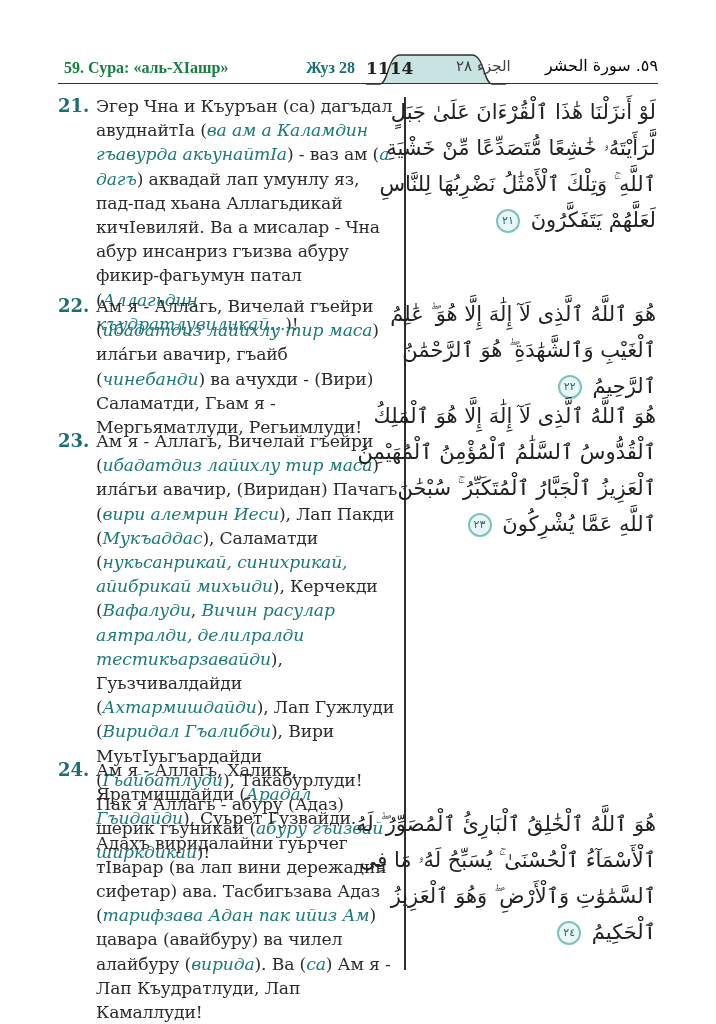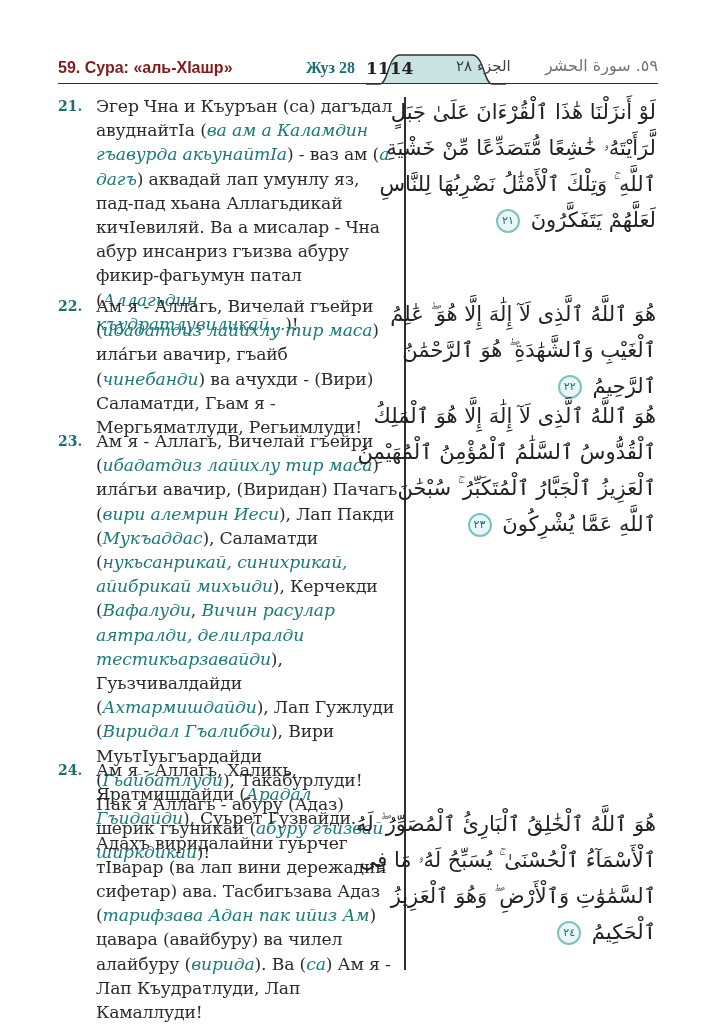--- a/index.html
+++ b/index.html
@@ -25,26 +25,26 @@
     .header-rule {
       position: absolute;
       left: 58px;
       right: 58px;
       top: 83px;
       height: 0;
       border-top: 1.5px solid #2f2f2f;
     }
     .hdr-left {
       position: absolute;
-      left: 0;
+      left: 6px;
       top: 3px;
-      font-family: Liberation Sans, sans-serif;
+      font-family: Liberation Serif, serif;
       font-weight: bold;
       font-size: 16px;
-      color: #7f1d1d;
+      color: #15803d;
       white-space: nowrap;
     }
     .hdr-juz {
       position: absolute;
       left: 248px;
       top: 3px;
       font-family: Liberation Serif, serif;
       font-weight: bold;
       font-size: 16px;
       color: #1b6e73;
@@ -83,21 +83,21 @@
       color: #404040;
       white-space: nowrap;
     }
     .hdr-surah-ar {
       position: absolute;
       right: 0;
       top: 0;
       direction: rtl;
       font-family: "DejaVu Sans", sans-serif;
       font-size: 16px;
-      color: #737373;
+      color: #000000;
       white-space: nowrap;
     }
     .divider {
       position: absolute;
       left: 404px;
       top: 97px;
       width: 1.5px;
       height: 873px;
       background: #2f2f2f;
     }
@@ -108,21 +108,21 @@
       font-family: "DejaVu Serif", serif;
       font-size: 17.2px;
       line-height: 24.2px;
       color: #2b2b2b;
     }
     .verse .vnum {
       position: absolute;
       left: 0;
       top: 0;
       font-weight: bold;
-      font-size: 14px;
+      font-size: 18px;
       color: #1b6e73;
     }
     .verse .vtext {
       margin-left: 38px;
       letter-spacing: -0.15px;
     }
     .verse .note {
       font-style: italic;
       color: #1b7a78;
     }

